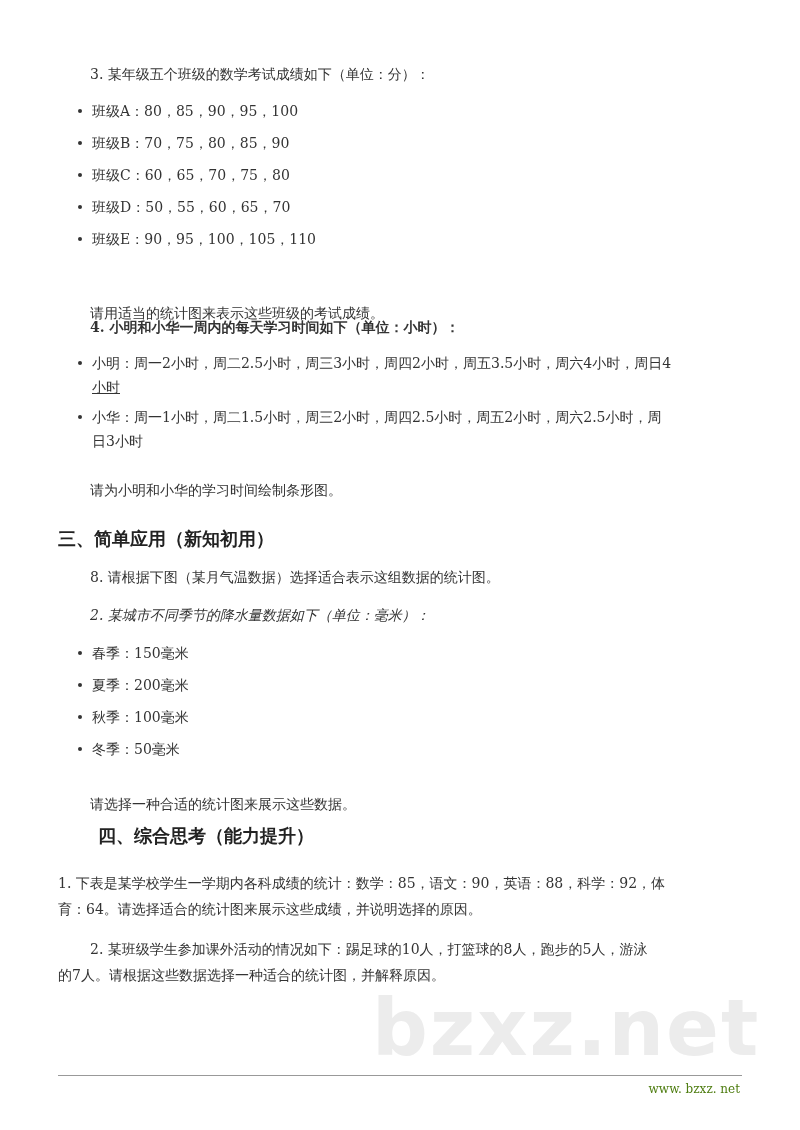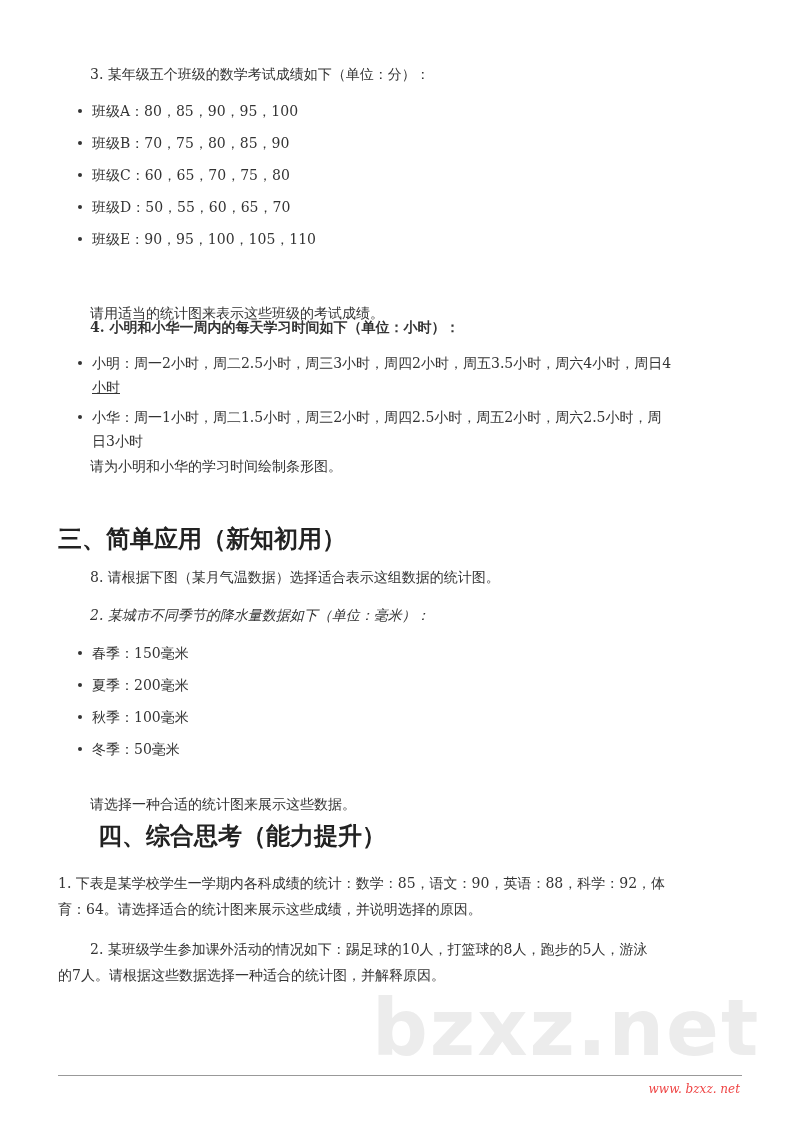--- a/index.html
+++ b/index.html
@@ -6,28 +6,28 @@
   body {
     width: 800px; height: 1130px; position: relative; overflow: hidden;
     font-family: "DejaVu Serif", "Liberation Serif", serif;
     color: #333333;
   }
   .abs { position: absolute; white-space: nowrap; text-align: right; }
   .p { font-size: 14px; line-height: 20px; }
   .bullet { position: absolute; font-size: 14px; line-height: 20px; }
   .bullet .dot { position: absolute; left: 0; top: 8px; width: 4px; height: 4px; border-radius: 50%; background: #333; }
   .bullet .txt { position: absolute; left: 14px; white-space: nowrap; }
-  .h2 { font-size: 24px; font-weight: bold; color: #222; line-height: 24px; font-family: "DejaVu Sans", "Liberation Sans", sans-serif; }
+  .h2 { font-size: 18px; font-weight: bold; color: #222; line-height: 24px; font-family: "DejaVu Sans", "Liberation Sans", sans-serif; }
   .watermark {
     position: absolute; left: 372px; top: 988px;
     font-family: "DejaVu Sans", "Liberation Sans", sans-serif;
     font-weight: bold; font-size: 78px; color: #ececec; letter-spacing: 2px; line-height: 80px;
   }
   .footer-rule { position: absolute; left: 58px; top: 1075px; width: 684px; height: 1px; background: #999; }
-  .footer-url { position: absolute; right: 60px; top: 1082px; font-size: 12px; font-style: italic; color: #ef4444; font-family: "DejaVu Serif", serif; }
+  .footer-url { position: absolute; right: 60px; top: 1082px; font-size: 12px; color: #4d7c0f; font-family: "DejaVu Serif", serif; }
 </style>
 </head>
 <body>
 
 <div class="abs p" style="left:90px; top:64px;">3. 某年级五个班级的数学考试成绩如下（单位：分）：</div>
 
 <div class="bullet" style="left:78px; top:101px;">
     <span class="dot"></span>
     <span class="txt">班级A：80，85，90，95，100</span>
   </div>
@@ -56,21 +56,21 @@
   <span class="dot"></span>
   <span class="txt">小明：周一2小时，周二2.5小时，周三3小时，周四2小时，周五3.5小时，周六4小时，周日4</span>
   <span class="txt" style="top:24px;text-decoration:underline;">小时</span>
 </div>
 <div class="bullet" style="left:78px; top:407px;">
   <span class="dot"></span>
   <span class="txt">小华：周一1小时，周二1.5小时，周三2小时，周四2.5小时，周五2小时，周六2.5小时，周</span>
   <span class="txt" style="top:24px;">日3小时</span>
 </div>
 
-<div class="abs p" style="left:90px; top:456px;">请为小明和小华的学习时间绘制条形图。</div>
+<div class="abs p" style="left:90px; top:480px;">请为小明和小华的学习时间绘制条形图。</div>
 
 <div class="abs h2" style="left:58px; top:527px;">三、简单应用（新知初用）</div>
 <div class="abs p" style="left:90px; top:567px;">8. 请根据下图（某月气温数据）选择适合表示这组数据的统计图。</div>
 <div class="abs p" style="left:90px; top:605px;font-style:italic;">2. 某城市不同季节的降水量数据如下（单位：毫米）：</div>
 
 <div class="bullet" style="left:78px; top:643px;">
     <span class="dot"></span>
     <span class="txt">春季：150毫米</span>
   </div>
 <div class="bullet" style="left:78px; top:675px;">

